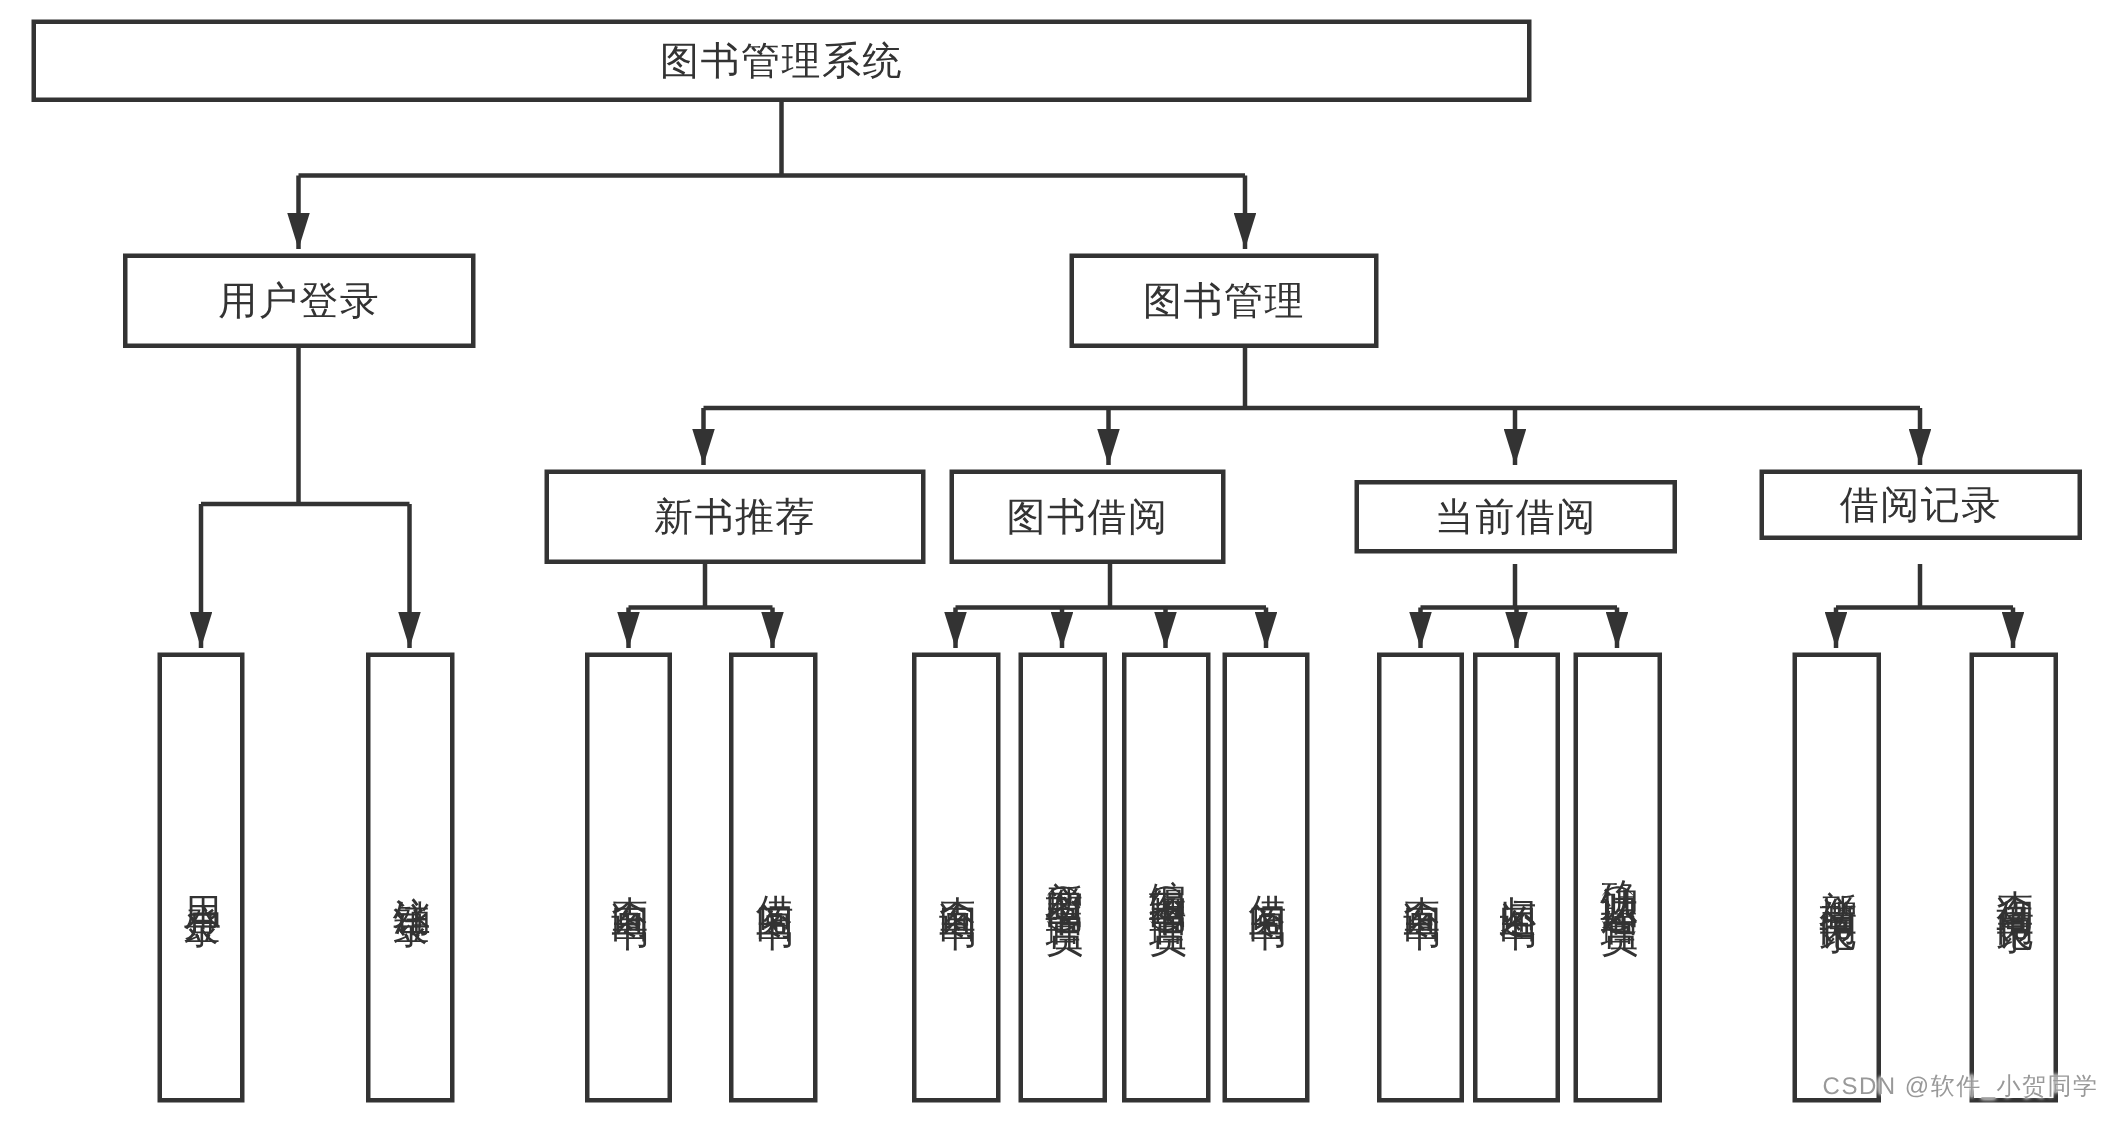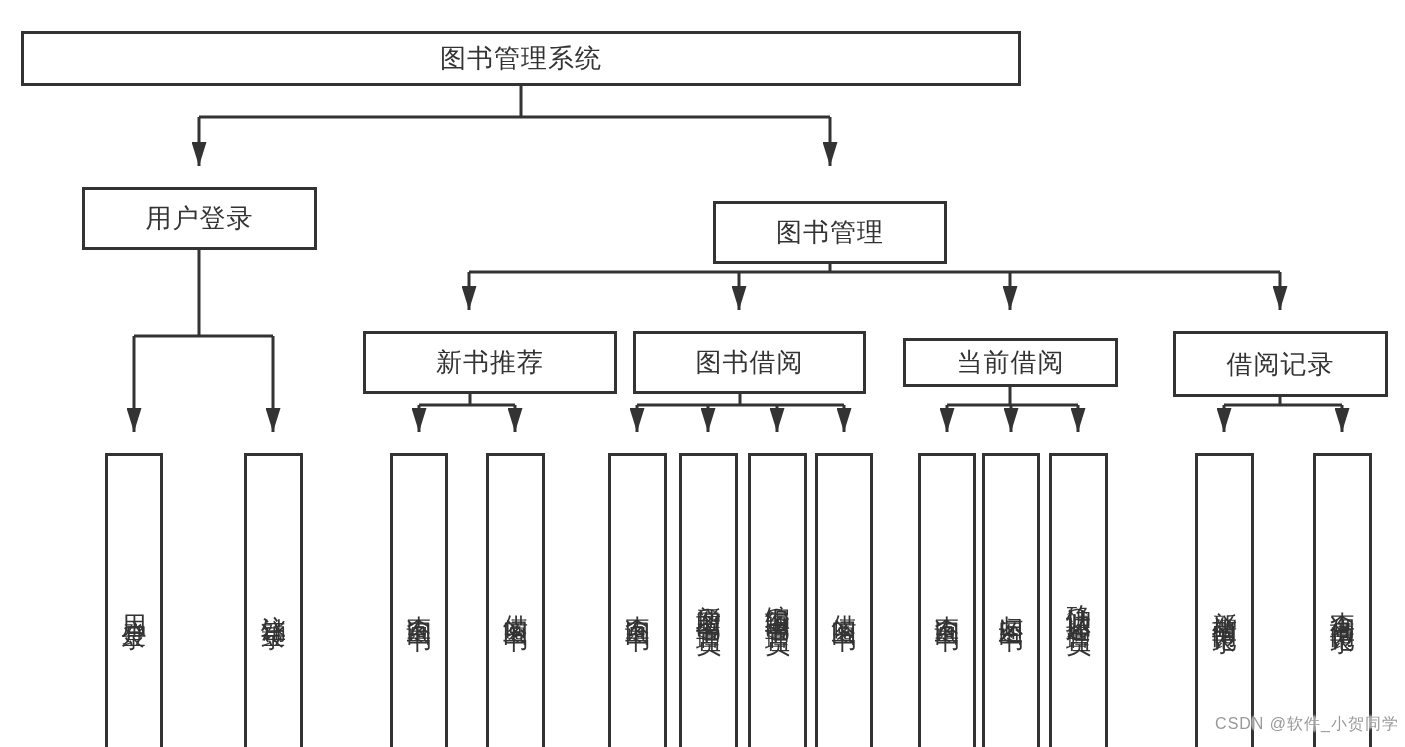--- a/index.html
+++ b/index.html
@@ -10,21 +10,21 @@
     position:relative; width:1405px; height:747px; overflow:hidden;
     background:var(--background);
     font-family:"Liberation Sans","DejaVu Sans",sans-serif;
   }
   .wires{position:absolute;left:0;top:0;}
   .w{stroke:var(--line);stroke-width:3;fill:none;}
   #arrowhead path{fill:var(--line);}
   .node{
     position:absolute; box-sizing:border-box;
     border:3px solid var(--line); background:var(--box-bg);
-    display:flex; align-items:center; justify-content:center;margin-top:18px;
+    display:flex; align-items:center; justify-content:center;
   }
   .hlbl{
     font-size:26px; color:var(--text); letter-spacing:1px; white-space:nowrap;
   }
   .vlbl{
     writing-mode:vertical-rl; text-orientation:mixed;
     font-size:25px; color:var(--text); letter-spacing:4px; line-height:1;
     white-space:nowrap;
   }
   .watermark{
@@ -86,34 +86,34 @@
     <path class="w" d="M1342,405 V432" marker-end="url(#arrowhead)"></path>
   </svg>
 
   <div class="node" style="left:21px;top:13px;width:1000px;height:55px">
     <span class="hlbl">图书管理系统</span>
   </div>
 
   <div class="node" style="left:82px;top:169px;width:235px;height:63px">
     <span class="hlbl">用户登录</span>
   </div>
-  <div class="node" style="left:713px;top:183px;width:234px;height:63px">
+  <div class="node" style="left:713px;top:169px;width:206px;height:63px">
     <span class="hlbl">图书管理</span>
   </div>
 
   <div class="node" style="left:363px;top:313px;width:254px;height:63px">
     <span class="hlbl">新书推荐</span>
   </div>
-  <div class="node" style="left:633px;top:313px;width:233px;height:63px">
+  <div class="node" style="left:633px;top:313px;width:184px;height:63px">
     <span class="hlbl">图书借阅</span>
   </div>
   <div class="node" style="left:903px;top:320px;width:215px;height:49px">
     <span class="hlbl">当前借阅</span>
   </div>
-  <div class="node" style="left:1173px;top:313px;width:215px;height:66px">
+  <div class="node" style="left:1173px;top:313px;width:215px;height:47px">
     <span class="hlbl">借阅记录</span>
   </div>
 
   <div class="node" style="left:105px;top:435px;width:58px;height:300px">
     <span class="vlbl">用户登录</span>
   </div>
   <div class="node" style="left:244px;top:435px;width:59px;height:300px">
     <span class="vlbl">注销登录</span>
   </div>
 

